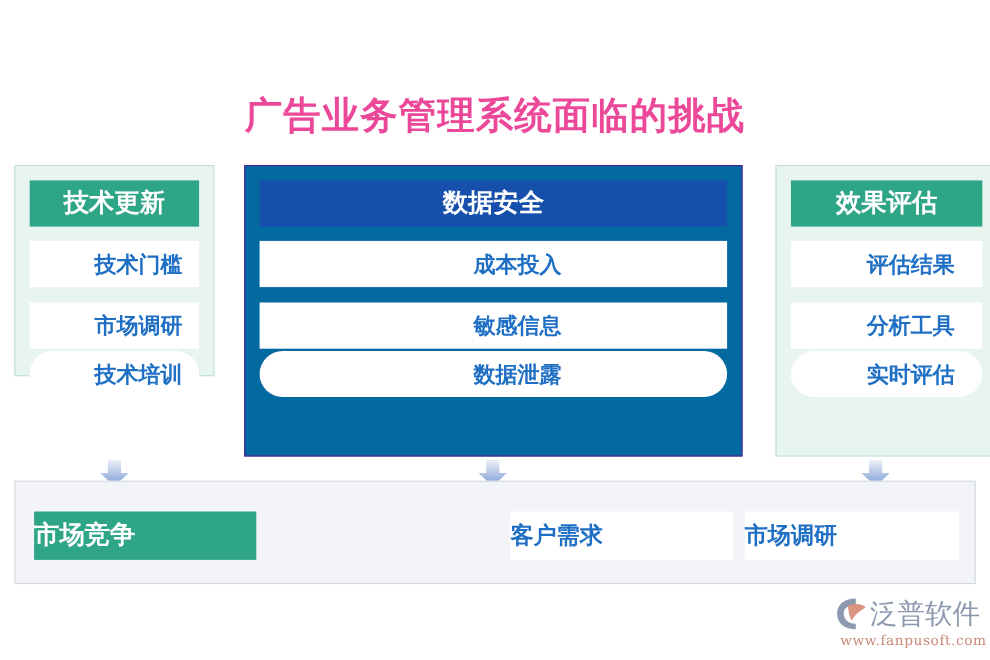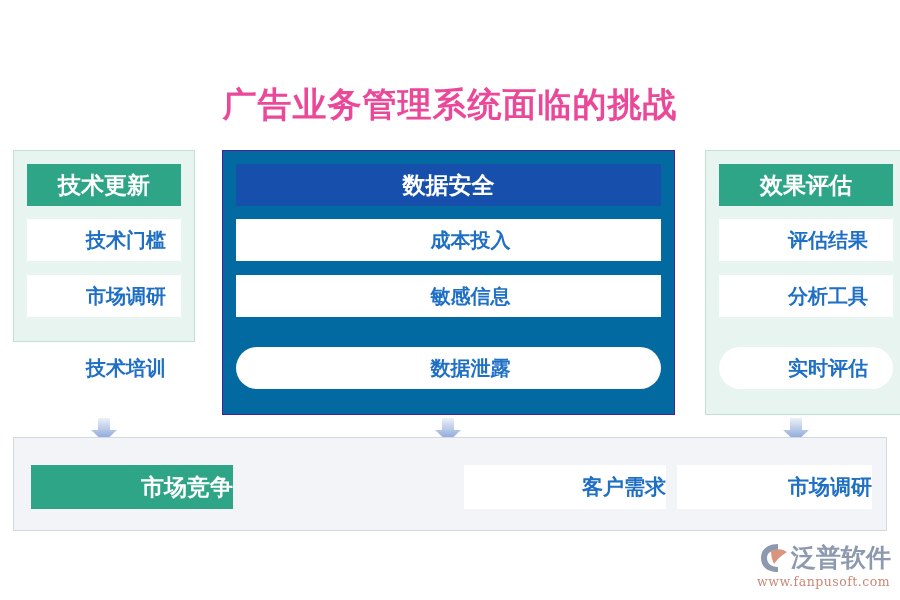--- a/index.html
+++ b/index.html
@@ -90,21 +90,21 @@
     text-align: center;
     background: #ffffff;
     color: #1F6FC4;
     font-size: 20px;
     font-weight: bold;
     font-family: "DejaVu Serif", "Liberation Serif", serif;
     padding-left: 44px;
   }
   .item-1 { top: 68px; }
   .item-2 { top: 124px; }
-  .item-3 { top: 196px; border-radius: 21px; }
+  .item-3 { top: 168px; border-radius: 21px; }
 
   
   .h-arrow {
     position: absolute;
     top: 283px;
     width: 28px;
     height: 24px;
   }
   .h-arrow-left  { left: 194px; }
   .h-arrow-right { left: 674px; }
@@ -129,21 +129,21 @@
     height: 94px;
     box-sizing: border-box;
     background: #F2F4F7;
     border: 1px solid #D3D8E0;
   }
   .bottom-cell {
     position: absolute;
     top: 27px;
     height: 44px;
     line-height: 44px;
-    text-align: right;
+    text-align: left;
     font-size: 21px;
     font-weight: bold;
     font-family: "DejaVu Serif", "Liberation Serif", serif;
   }
   .bottom-cell.lead {
     left: 17px;
     width: 202px;
     background: #2FA587;
     color: #ffffff;
     font-size: 23px;
@@ -165,29 +165,29 @@
     height: 50px;
   }
   .logo-row {
     display: flex;
     align-items: center;
     height: 30px;
   }
   .logo-mark { width: 34px; height: 30px; flex: 0 0 34px; }
   .logo-text {
     font-size: 25px;
-    font-weight: bold;
+    font-weight: normal;
     color: #8C99AE;
     font-family: "DejaVu Sans", "Liberation Sans", sans-serif;
     letter-spacing: 0px;
     line-height: 30px;
   }
   .logo-url {
     margin-top: 1px;
-    text-align: left;
+    text-align: right;
     font-size: 12.5px;
     color: #C98877;
     font-family: "DejaVu Serif", "Liberation Serif", serif;
     letter-spacing: 0.5px;
   }
 </style>
 </head>
 <body>
 
 <div class="page-title">广告业务管理系统面临的挑战</div>

